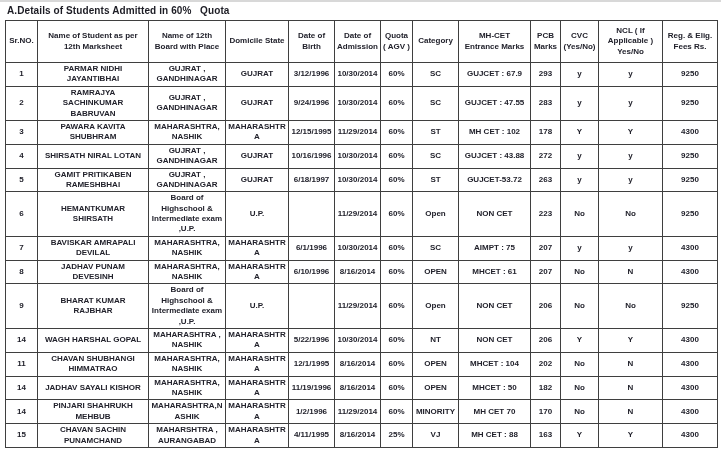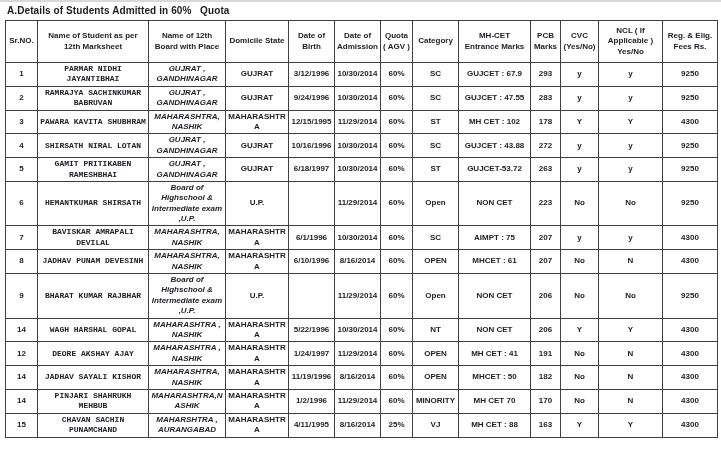--- a/index.html
+++ b/index.html
@@ -25,22 +25,22 @@
     border:1px solid #3f3f3f;
     color:#22222c;
     font-size:8px;font-weight:bold;
     text-align:center;vertical-align:middle;
     padding:1px 2px;line-height:1.3;
     word-wrap:break-word;overflow:hidden;
   }
   table.students thead tr{height:42px;}
   table.students tbody tr{height:22px;}
   table.students th{font-size:8px;}
-  td.c1{text-align:left;padding-left:4px;font-family:Liberation Mono, monospace;}
-  td.c2{text-align:left;padding-left:3px;font-style:italic;}
+  td.c1{text-align:left;padding-left:4px;}
+  td.c2{text-align:left;padding-left:3px;}
   td.c4{text-align:right;padding-right:3px;margin-left:39px;}
   td.c5{text-align:right;padding-right:2px;}
 </style>
 </head>
 <body>
 
 <div class="top-edge"></div>
 
 <div class="page-title">A.Details of Students Admitted in 60%   Quota</div>
 
@@ -222,30 +222,30 @@
         <td class="c5">10/30/2014</td>
         <td class="c6">60%</td>
         <td class="c7">NT</td>
         <td class="c8">NON CET</td>
         <td class="c9">206</td>
         <td class="c10">Y</td>
         <td class="c11">Y</td>
         <td class="c12">4300</td>
       </tr>
       <tr>
-        <td class="c0">12</td>
-        <td class="c1">DEORE AKSHAY AJAY</td>
-        <td class="c2">MAHARASHTRA , NASHIK</td>
-        <td class="c3">MAHARASHTRA</td>
-        <td class="c4">1/24/1997</td>
-        <td class="c5">11/29/2014</td>
+        <td class="c0">11</td>
+        <td class="c1">CHAVAN SHUBHANGI HIMMATRAO</td>
+        <td class="c2">MAHARASHTRA, NASHIK</td>
+        <td class="c3">MAHARASHTRA</td>
+        <td class="c4">12/1/1995</td>
+        <td class="c5">8/16/2014</td>
         <td class="c6">60%</td>
         <td class="c7">OPEN</td>
-        <td class="c8">MH CET : 41</td>
-        <td class="c9">191</td>
+        <td class="c8">MHCET : 104</td>
+        <td class="c9">202</td>
         <td class="c10">No</td>
         <td class="c11">N</td>
         <td class="c12">4300</td>
       </tr>
       <tr>
         <td class="c0">14</td>
         <td class="c1">JADHAV SAYALI KISHOR</td>
         <td class="c2">MAHARASHTRA, NASHIK</td>
         <td class="c3">MAHARASHTRA</td>
         <td class="c4">11/19/1996</td>

